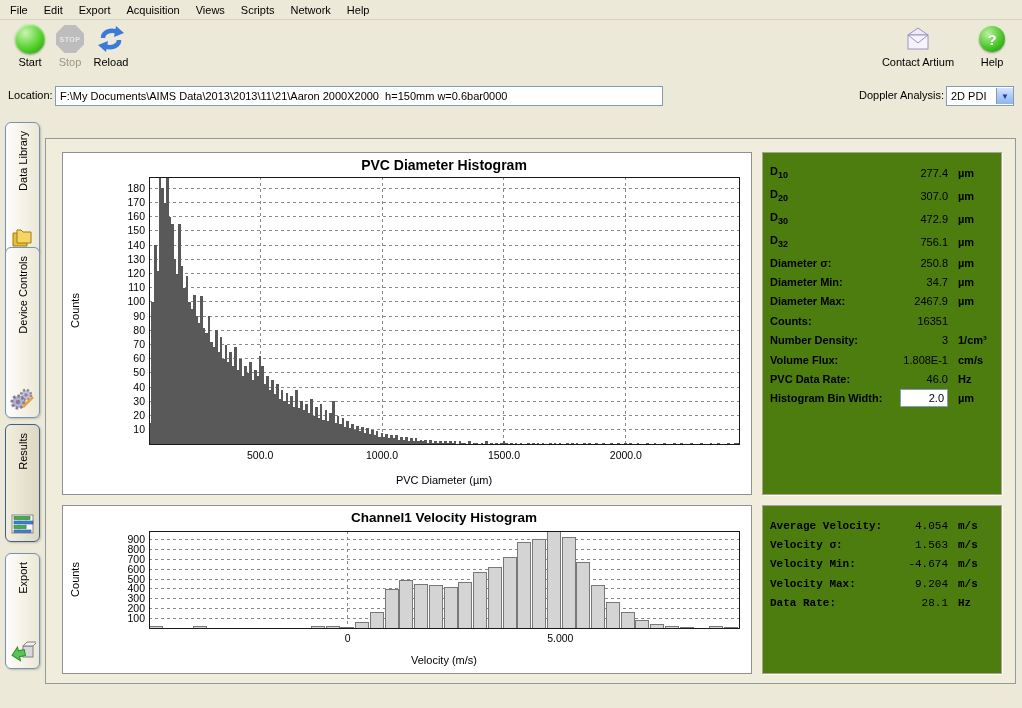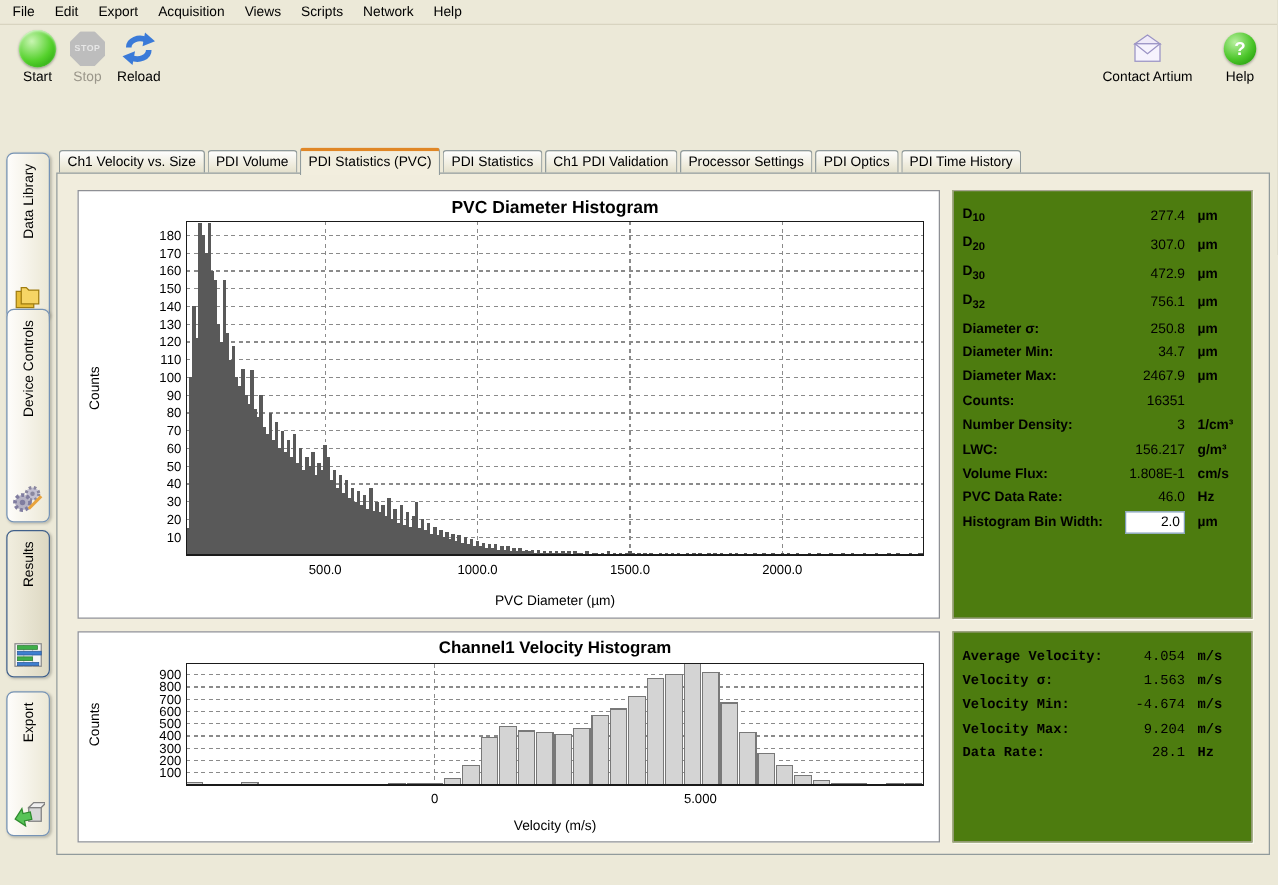--- a/index.html
+++ b/index.html
@@ -140,20 +140,29 @@
       <div class="tlabel">Contact Artium</div>
     </div>
     <div class="tool" style="right:10px;width:40px;">
       <div class="ticon">
           <div class="circle-help">?</div>
         </div>
       <div class="tlabel">Help</div>
     </div>
   </div>
 
+  <div class="locrow">
+    <span class="loc-label">Location:</span>
+    <input class="loc-input" readonly="" value="F:\My Documents\AIMS Data\2013\2013\11\21\Aaron 2000X2000  h=150mm w=0.6bar0000" style="">
+    <span class="dop-label">Doppler Analysis:</span>
+    <div class="dop-select">
+      <span class="dop-value">2D PDI</span>
+      <span class="dop-arrow">▼</span>
+    </div>
+  </div>
 
   <div class="sidebar">
     <div class="side-btn" style="top:10px;height:118px;">
       <span class="vlabel">Data Library</span>
       <svg width="26" height="22" viewBox="0 0 26 22">
         <path d="M3 6 L3 19 L17 19 L17 8 L9 8 L7 6 Z" fill="#e7bd37" stroke="#a07d10" stroke-width="1"></path>
         <path d="M7 3 L7 16 L21 16 L21 5 L13 5 L11 3 Z" fill="#f6d565" stroke="#a07d10" stroke-width="1"></path>
       </svg>
     </div>
     <div class="side-btn" style="top:135px;height:155px;">
@@ -181,30 +190,20 @@
     <div class="side-btn" style="top:441px;height:100px;">
       <span class="vlabel">Export</span>
       <svg width="26" height="22" viewBox="0 0 26 22">
         <rect x="13" y="6" width="10" height="11" fill="#d8d8d8" stroke="#808080"></rect>
         <polygon points="13,6 17,2 27,2 23,6" fill="#efefef" stroke="#808080"></polygon>
         <path d="M2 14 L9 7 L9 11 L15 11 L15 17 L9 17 L9 21 Z" transform="rotate(-12 8 14)" fill="#58c458" stroke="#2e8b2e" stroke-width="1"></path>
       </svg>
     </div>
   </div>
 
-  <div class="tabstrip" id="tabstrip">
-      <div class="tab">Ch1 Velocity vs. Size</div>
-      <div class="tab">PDI Volume</div>
-      <div class="tab active">PDI Statistics (PVC)</div>
-      <div class="tab">PDI Statistics</div>
-      <div class="tab">Ch1 PDI Validation</div>
-      <div class="tab">Processor Settings</div>
-      <div class="tab">PDI Optics</div>
-      <div class="tab">PDI Time History</div>
-    </div>
 
   <div class="tabpage"></div>
 
   <div class="chart-panel" id="chart-panel-1">
     <svg id="chart1" width="686" height="339">
         <line x1="86" x2="676" y1="276.79787234042556" y2="276.79787234042556" stroke="#8a8a8a" stroke-width="1" stroke-dasharray="3,3" shape-rendering="crispEdges"></line>
         <text x="82" y="280.29787234042556" text-anchor="end" font-size="10.5">10</text>
         <line x1="86" x2="676" y1="262.59574468085106" y2="262.59574468085106" stroke="#8a8a8a" stroke-width="1" stroke-dasharray="3,3" shape-rendering="crispEdges"></line>
         <text x="82" y="266.09574468085106" text-anchor="end" font-size="10.5">20</text>
         <line x1="86" x2="676" y1="248.39361702127658" y2="248.39361702127658" stroke="#8a8a8a" stroke-width="1" stroke-dasharray="3,3" shape-rendering="crispEdges"></line>
@@ -468,25 +467,20 @@
           <span class="stat-label">Counts:</span>
           <span class="stat-value">16351</span>
           <span class="stat-unit"></span>
         </div>
         <div class="stat-row norm">
           <span class="stat-label">Number Density:</span>
           <span class="stat-value">3</span>
           <span class="stat-unit">1/cm³</span>
         </div>
         <div class="stat-row norm">
-          <span class="stat-label">LWC:</span>
-          <span class="stat-value">156.217</span>
-          <span class="stat-unit">g/m³</span>
-        </div>
-        <div class="stat-row norm">
           <span class="stat-label">Volume Flux:</span>
           <span class="stat-value">1.808E-1</span>
           <span class="stat-unit">cm/s</span>
         </div>
         <div class="stat-row norm">
           <span class="stat-label">PVC Data Rate:</span>
           <span class="stat-value">46.0</span>
           <span class="stat-unit">Hz</span>
         </div>
         <div class="stat-row norm">

